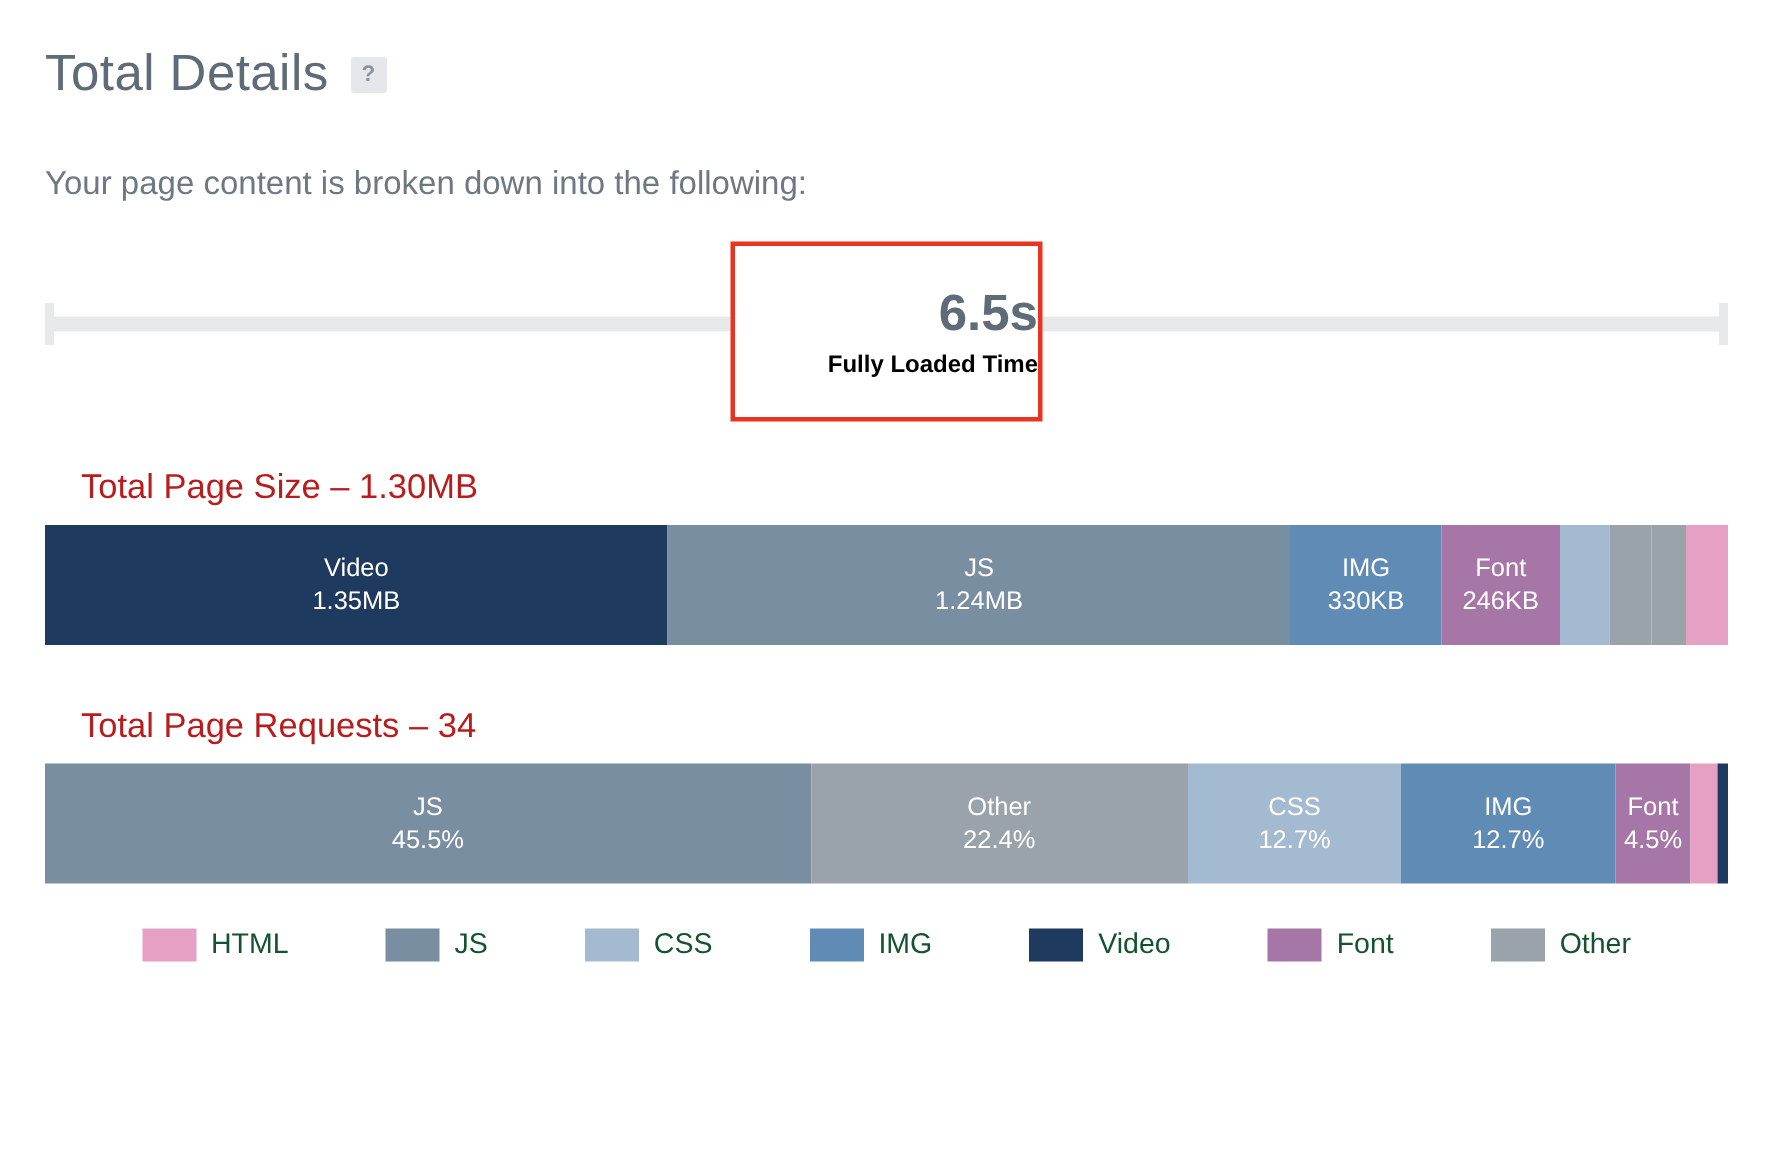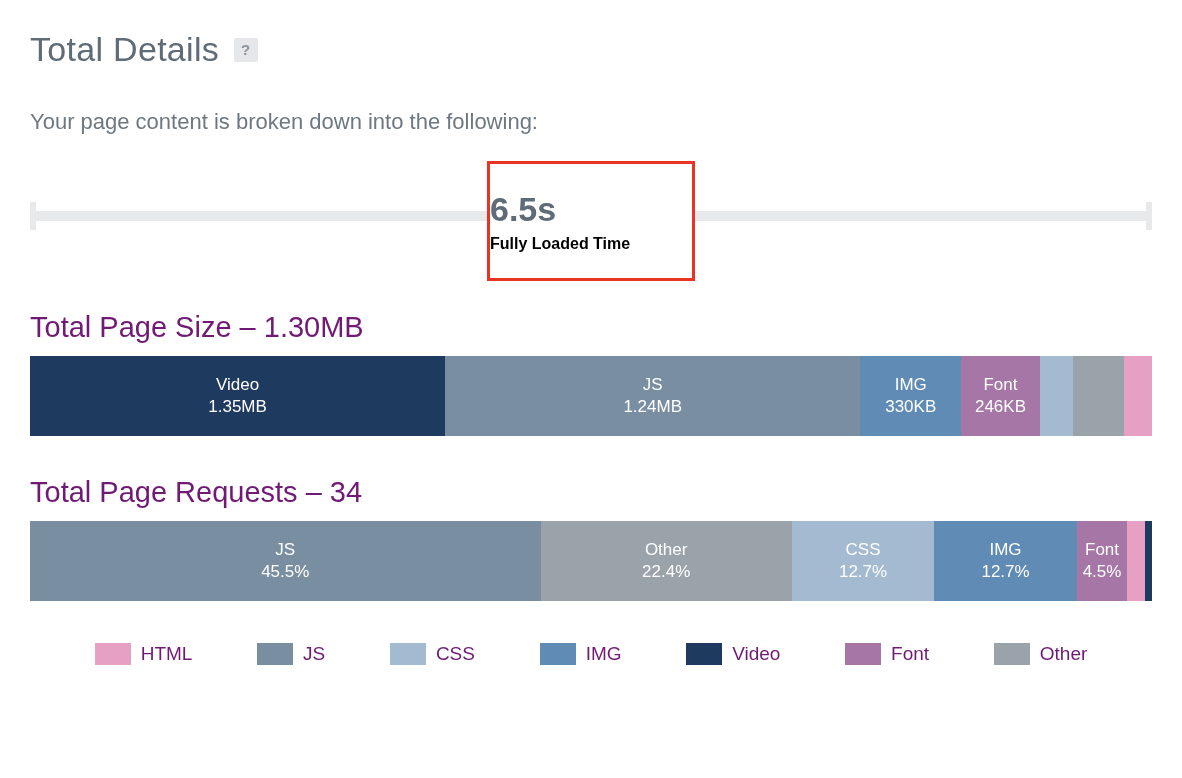--- a/index.html
+++ b/index.html
@@ -67,40 +67,41 @@
     position: absolute;
     left: 50%;
     top: 0;
     transform: translateX(-50%);
     width: 208px;
     height: 120px;
     border: 3px solid #e93323;
     background: #fff;
     display: flex;
     flex-direction: column;
-    align-items: flex-start;
+    align-items: flex-end;
     justify-content: center;
     gap: 6px;
   }
   .metric-value {
     font-size: 34px;
     font-weight: 600;
     color: #5f6b76;
   }
   .metric-label {
     font-size: 16px;
     font-weight: 600;
     color: #000000;
   }
   
   h2.section {
     margin-top: 30px;
-    font-size: 29px;
+    font-size: 23px;
     font-weight: 400;
-    color: #701a75;
+    color: #b91c1c;
+    margin-left: 24px;
   }
   
   .bar {
     margin-top: 12px;
     width: 100%;
     height: 80px;
     display: flex;
   }
   .seg {
     height: 100%;
@@ -111,26 +112,26 @@
     color: #fff;
     font-size: 17px;
     line-height: 1.3;
     overflow: hidden;
     white-space: nowrap;
   }
   .seg .seg-label { font-weight: 400; }
   .seg .seg-value { font-weight: 400; text-align: center; }
   
   .legend {
-    margin-top: 42px;
+    margin-top: 30px;
     display: flex;
     justify-content: space-evenly;
     align-items: center;
     font-size: 19px;
-    color: #701a75;
+    color: #14532d;
   }
   .legend-item {
     display: flex;
     align-items: center;
     gap: 10px;
     cursor: pointer;
   }
   .legend-swatch {
     width: 36px;
     height: 22px;

